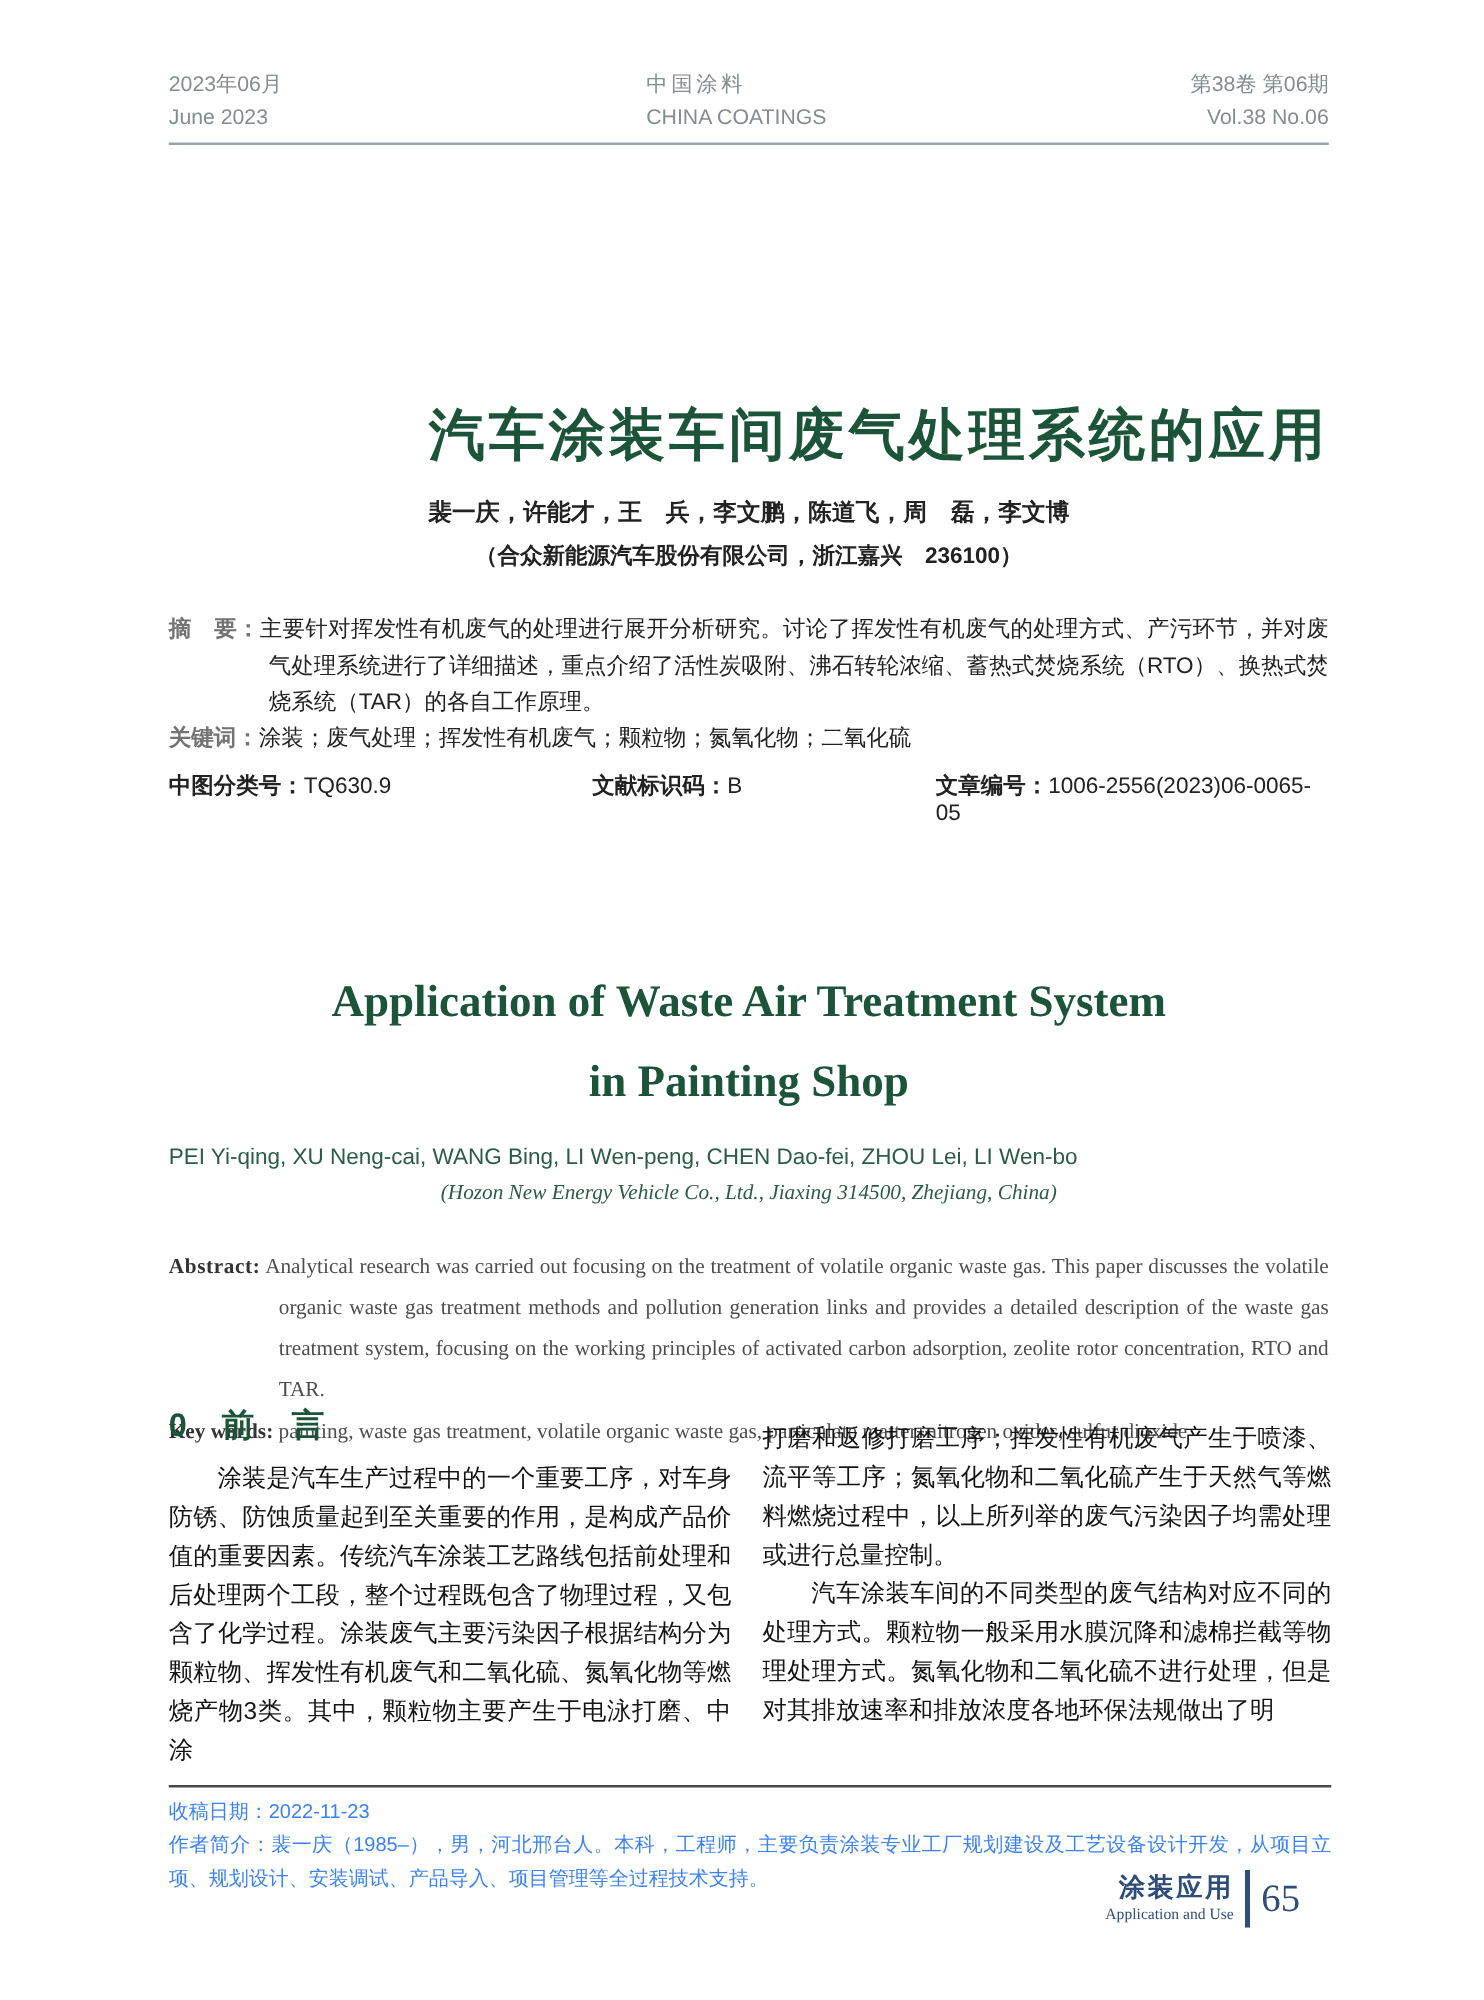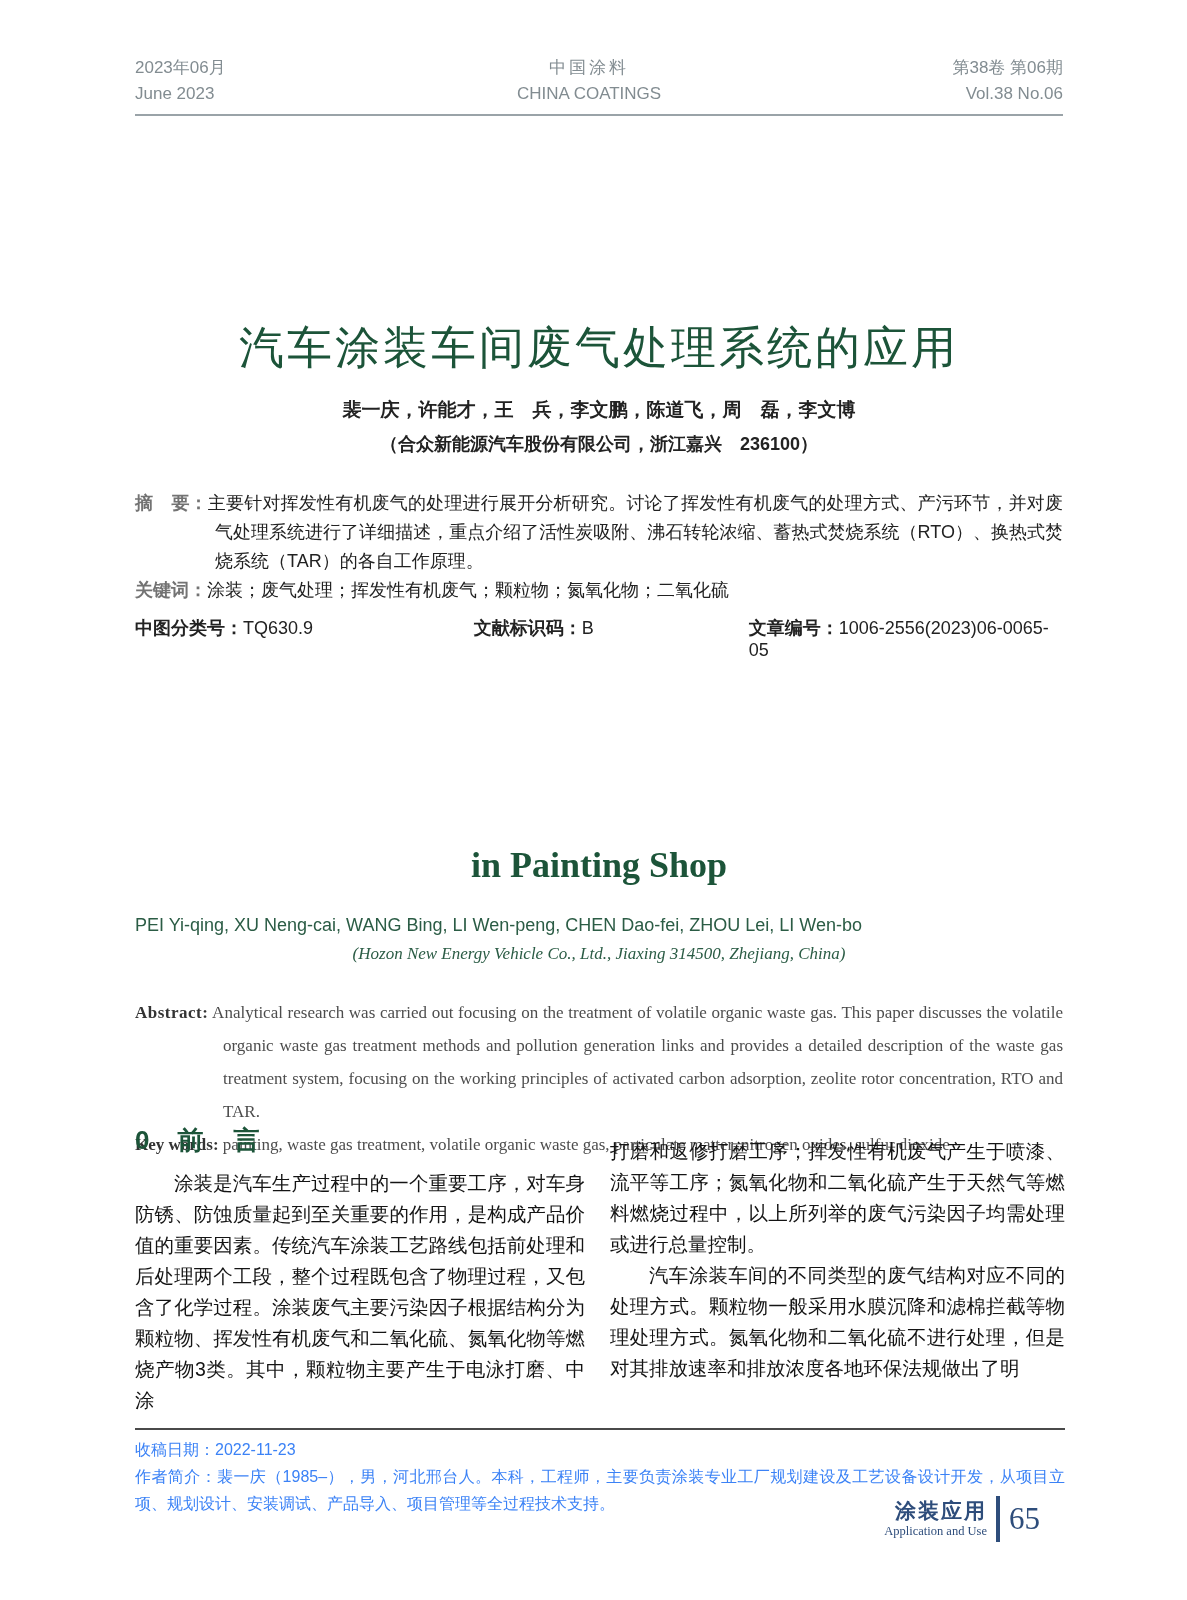--- a/index.html
+++ b/index.html
@@ -9,28 +9,28 @@
     background:#ffffff;
     font-family:"Liberation Sans",sans-serif;
     color:#1a1a1a;
     overflow:hidden;
   }
   .content{padding:0 124px 0 135px;}
 
   
   .hdr{display:flex;justify-content:space-between;align-items:flex-end;padding-top:55px;
        color:#828c91;font-size:17px;line-height:26px;}
-  .hdr .c{text-align:center;}
+  .hdr .c{text-align:left;}
   .hdr .r{text-align:right;}
   .hdr .cn{letter-spacing:3px;}
   .hdr-rule{border:none;border-top:2px solid #9aa3a8;margin:7px 0 0 0;}
 
   
-  .title-cn{margin:205px 0 0 0;text-align:center;
-    color:#1c5439;font-size:45px;font-weight:normal;letter-spacing:3px;line-height:1.2;}
+  .title-cn{margin:205px 0 0 0;text-align:right;
+    color:#1c5439;font-size:45px;font-weight:bold;letter-spacing:3px;line-height:1.2;}
   .authors-cn{margin-top:22px;text-align:center;font-size:19px;font-weight:bold;color:#222;}
   .affiliation-cn{margin-top:9px;text-align:center;font-size:18px;font-weight:bold;color:#222;}
 
   
   .abstract-cn{margin-top:33px;font-size:18px;line-height:29px;text-align:justify;
     padding-left:80px;text-indent:-80px;color:#222;}
   .abstract-cn b,.keywords-cn b{font-weight:bold;color:#737373;}
   .keywords-cn{margin-top:0px;font-size:18px;line-height:29px;color:#222;}
 
   .meta-row{display:flex;margin-top:11px;font-size:18px;color:#222;}
@@ -105,21 +105,21 @@
 
     <div class="abstract-cn"><b>摘　要：</b><span>主要针对挥发性有机废气的处理进行展开分析研究。讨论了挥发性有机废气的处理方式、产污环节，并对废气处理系统进行了详细描述，重点介绍了活性炭吸附、沸石转轮浓缩、蓄热式焚烧系统（RTO）、换热式焚烧系统（TAR）的各自工作原理。</span></div>
     <div class="keywords-cn"><b>关键词：</b><span>涂装；废气处理；挥发性有机废气；颗粒物；氮氧化物；二氧化硫</span></div>
 
     <div class="meta-row">
       <span class="m1"><b>中图分类号：</b><span>TQ630.9</span></span>
       <span class="m2"><b>文献标识码：</b><span>B</span></span>
       <span class="m3"><b>文章编号：</b><span>1006-2556(2023)06-0065-05</span></span>
     </div>
 
-    <h2 class="title-en"><br><span>in Painting Shop</span></h2>
+    <h2 class="title-en"><span>Application of Waste Air Treatment System</span><br><span>in Painting Shop</span></h2>
     <div class="authors-en">PEI Yi-qing, XU Neng-cai, WANG Bing, LI Wen-peng, CHEN Dao-fei, ZHOU Lei, LI Wen-bo</div>
     <div class="affiliation-en">(Hozon New Energy Vehicle Co., Ltd., Jiaxing 314500, Zhejiang, China)</div>
 
     <div class="abstract-en"><b>Abstract:</b><span> Analytical research was carried out focusing on the treatment of volatile organic waste gas. This paper discusses the volatile organic waste gas treatment methods and pollution generation links and provides a detailed description of the waste gas treatment system, focusing on the working principles of activated carbon adsorption, zeolite rotor concentration, RTO and TAR.</span></div>
     <div class="keywords-en"><b>Key words:</b><span> painting, waste gas treatment, volatile organic waste gas, particulate matter, nitrogen oxides, sulfur dioxide</span></div>
 
   </div>
 
   <div class="body-cols">
     <div class="col-left">

